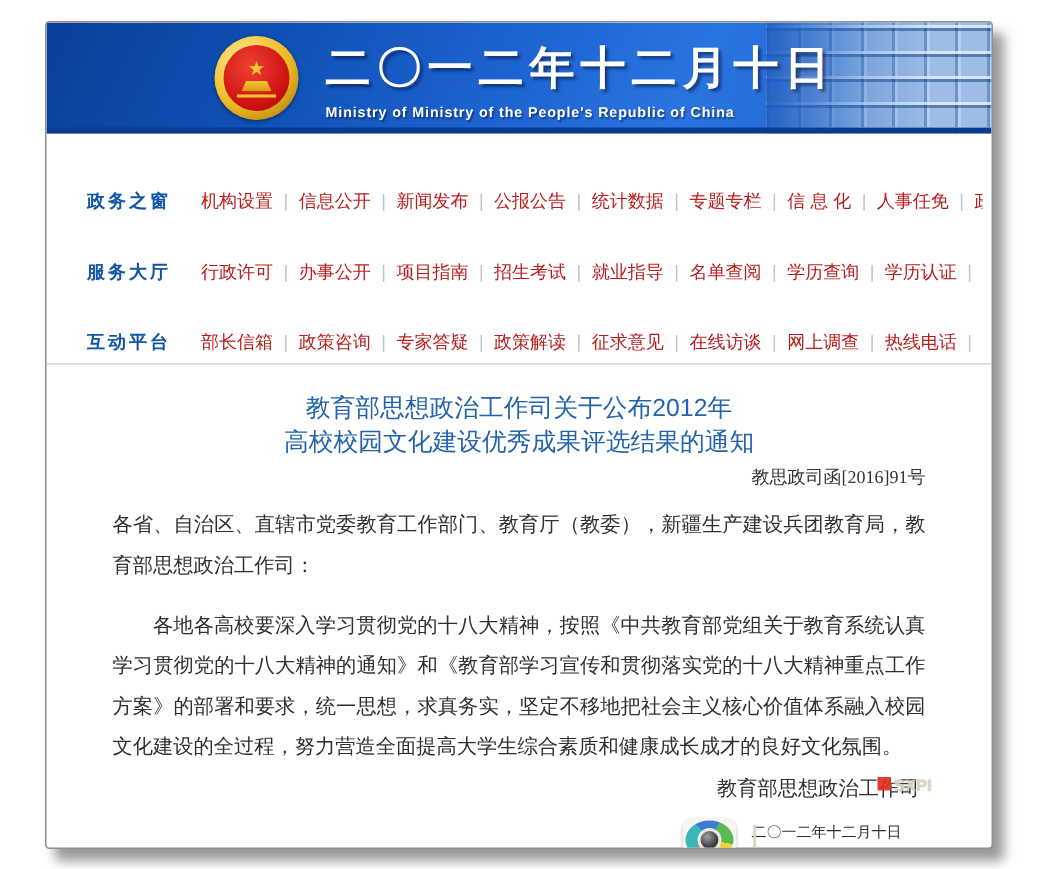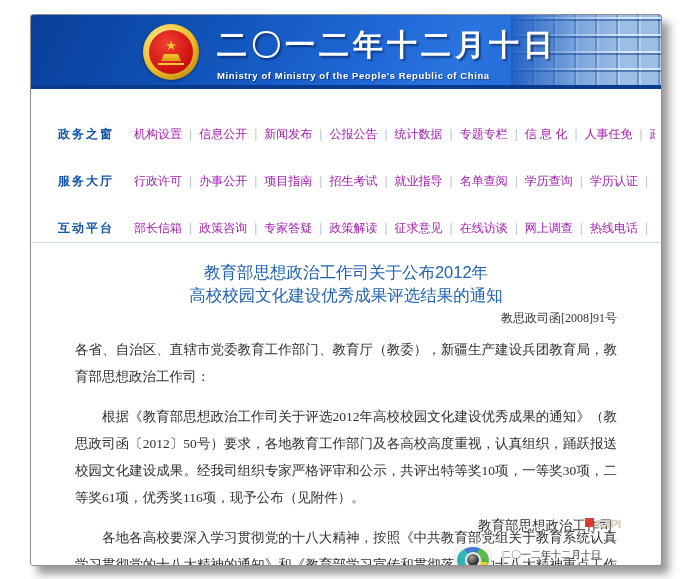--- a/index.html
+++ b/index.html
@@ -38,21 +38,21 @@
     text-shadow:2px 2px 2px rgba(0,0,30,0.45); }
   .title-en { font-size:9.5px; font-weight:bold; letter-spacing:0.6px; margin-top:4px;
     text-shadow:1px 1px 1px rgba(0,0,30,0.45); }
   .header-strip { position:absolute; left:0; right:0; bottom:0; height:4px; background:#0a3a8e; }
 
   
   .nav { padding:7px 6px 5px 27px; border-bottom:1px solid #c9d7ea; }
   .nav-row { display:flex; align-items:flex-end; height:19px; font-size:12px; white-space:nowrap;margin-top:28px; }
   .nav-label { color:#1356a8; font-weight:bold; width:76px; letter-spacing:2px; flex:none; }
   .nav-links { color:#555; overflow:hidden; }
-  .nav-links .link { color:#a21caf; cursor:pointer; }
+  .nav-links .link { color:#b91c1c; cursor:pointer; }
   .nav-links .sep { color:#b9c4d2; margin:0 7px; }
 
   
   .fontbar { height:23px; background:linear-gradient(#ffffff,#e9eff7 70%,#dde7f2);
     border-bottom:1px solid #c9d7ea; display:flex; justify-content:flex-end; align-items:center;
     padding-right:13px; font-size:12px; font-weight:bold; color:#3a3a3a; }
   .fontbar .size { margin-left:10px; cursor:pointer; }
   .fontbar .bracket { letter-spacing:0; }
 
   
@@ -124,24 +124,23 @@
         <span class="nav-links"><span class="link">部长信箱</span><span class="sep">|</span><span class="link">政策咨询</span><span class="sep">|</span><span class="link">专家答疑</span><span class="sep">|</span><span class="link">政策解读</span><span class="sep">|</span><span class="link">征求意见</span><span class="sep">|</span><span class="link">在线访谈</span><span class="sep">|</span><span class="link">网上调查</span><span class="sep">|</span><span class="link">热线电话</span><span class="sep">|</span></span>
       </div>
     </div>
 
 
     <div class="content">
       <div class="article-title">
         <div>教育部思想政治工作司关于公布2012年</div>
         <div>高校校园文化建设优秀成果评选结果的通知</div>
       </div>
-      <div class="doc-number">教思政司函[2008]91号</div>
+      <div class="doc-number">教思政司函[2016]91号</div>
       <div class="paragraphs">
         <p>各省、自治区、直辖市党委教育工作部门、教育厅（教委），新疆生产建设兵团教育局，教育部思想政治工作司：</p>
-        <p class="indent">根据《教育部思想政治工作司关于评选2012年高校校园文化建设优秀成果的通知》（教思政司函〔2012〕50号）要求，各地教育工作部门及各高校高度重视，认真组织，踊跃报送校园文化建设成果。经我司组织专家严格评审和公示，共评出特等奖10项，一等奖30项，二等奖61项，优秀奖116项，现予公布（见附件）。</p>
         <p class="indent">各地各高校要深入学习贯彻党的十八大精神，按照《中共教育部党组关于教育系统认真学习贯彻党的十八大精神的通知》和《教育部学习宣传和贯彻落实党的十八大精神重点工作方案》的部署和要求，统一思想，求真务实，坚定不移地把社会主义核心价值体系融入校园文化建设的全过程，努力营造全面提高大学生综合素质和健康成长成才的良好文化氛围。</p>
       </div>
 
     </div>
 
     <div class="sig-name">教育部思想政治工作司</div>
     <div class="sig-date">二〇一二年十二月十日</div>
 
     <div class="watermark">
       <span class="wm-logo">

